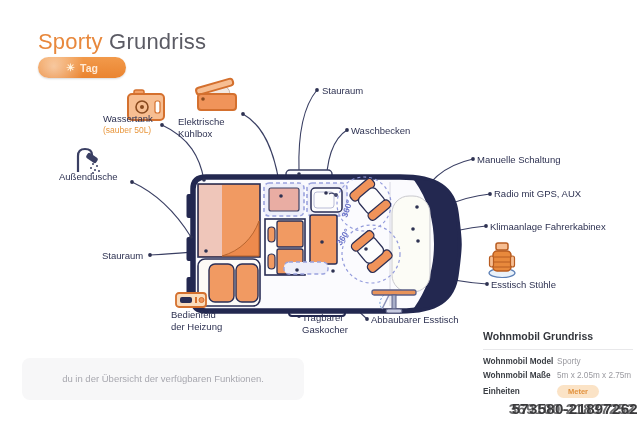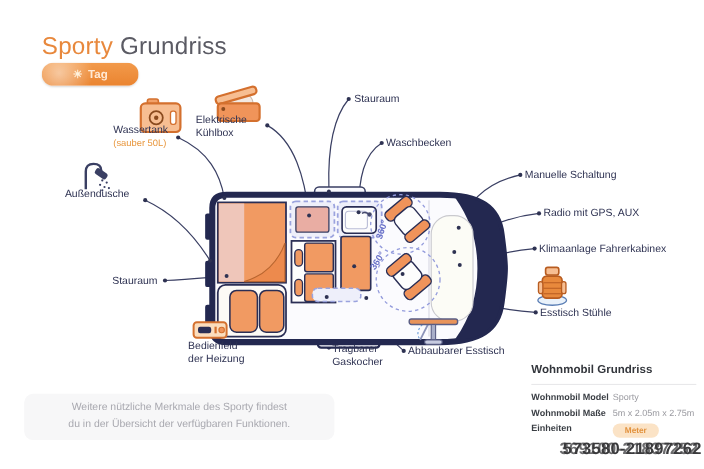--- a/index.html
+++ b/index.html
@@ -23,21 +23,21 @@
   .lbl .sub{display:block;color:#e8963c;font-size:8.5px;}
   
   .note{
     position:absolute;left:22px;top:358px;width:282px;height:42px;background:#f7f7f8;border-radius:8px;
     color:#a8a8af;font-size:9.5px;text-align:center;display:flex;flex-direction:column;justify-content:center;line-height:1.55;
   }
   
   .panel{position:absolute;left:483px;top:330px;width:150px;}
   .panel h3{margin:0;font-size:10.5px;color:#33363c;font-weight:bold;}
   .panel .divider{border-top:1px solid #e8e8ea;margin:7px 0 7px;}
-  .row{display:flex;align-items:flex-start;margin-bottom:5px;font-size:8.2px;}
+  .row{display:flex;align-items:center;margin-bottom:5px;font-size:8.2px;}
   .row .k{font-weight:bold;color:#3a3e44;width:74px;flex:none;}
   .row .v{color:#9a9aa0;}
   .badge{background:#fbe3c6;color:#e2923e;border-radius:7px;padding:2px 11px;font-size:7.5px;font-weight:bold;}
   
   .wm{position:absolute;right:2px;top:400px;width:230px;height:22px;}
   .wm span{position:absolute;right:0;top:0;font-size:15px;font-weight:bold;color:#3a3a3c;letter-spacing:.3px;}
   .wm .l2{right:3px;color:rgba(58,58,60,.75);}
   svg{position:absolute;left:0;top:0;}
 </style>
 </head>
@@ -214,21 +214,21 @@
 
 <button class="tag-btn">
   <span class="sun">☀</span>
   <span>Tag</span>
 </button>
 
 <div class="lbl" style="left:103px;top:113px;">
   <span>Wassertank</span>
   <span class="sub">(sauber 50L)</span>
 </div>
-<div class="lbl" style="left:178px;top:104px;">
+<div class="lbl" style="left:178px;top:116px;">
   <span>Elektrische</span><br>
   <span>Kühlbox</span>
 </div>
 <div class="lbl" style="left:322px;top:85px;">
   <span>Stauraum</span>
 </div>
 <div class="lbl" style="left:351px;top:125px;">
   <span>Waschbecken</span>
 </div>
 <div class="lbl" style="left:477px;top:154px;">
@@ -255,21 +255,20 @@
   <span>der Heizung</span>
 </div>
 <div class="lbl" style="left:102px;top:250px;">
   <span>Stauraum</span>
 </div>
 <div class="lbl" style="left:59px;top:171px;">
   <span>Außendusche</span>
 </div>
 
 <div class="note">
-  <span>Weitere nützliche Merkmale des Sporty findest</span>
   <span>du in der Übersicht der verfügbaren Funktionen.</span>
 </div>
 
 <div class="panel">
   <h3>Wohnmobil Grundriss</h3>
   <div class="divider"></div>
   <div class="row">
     <span class="k">Wohnmobil Model</span>
     <span class="v">Sporty</span>
   </div>

